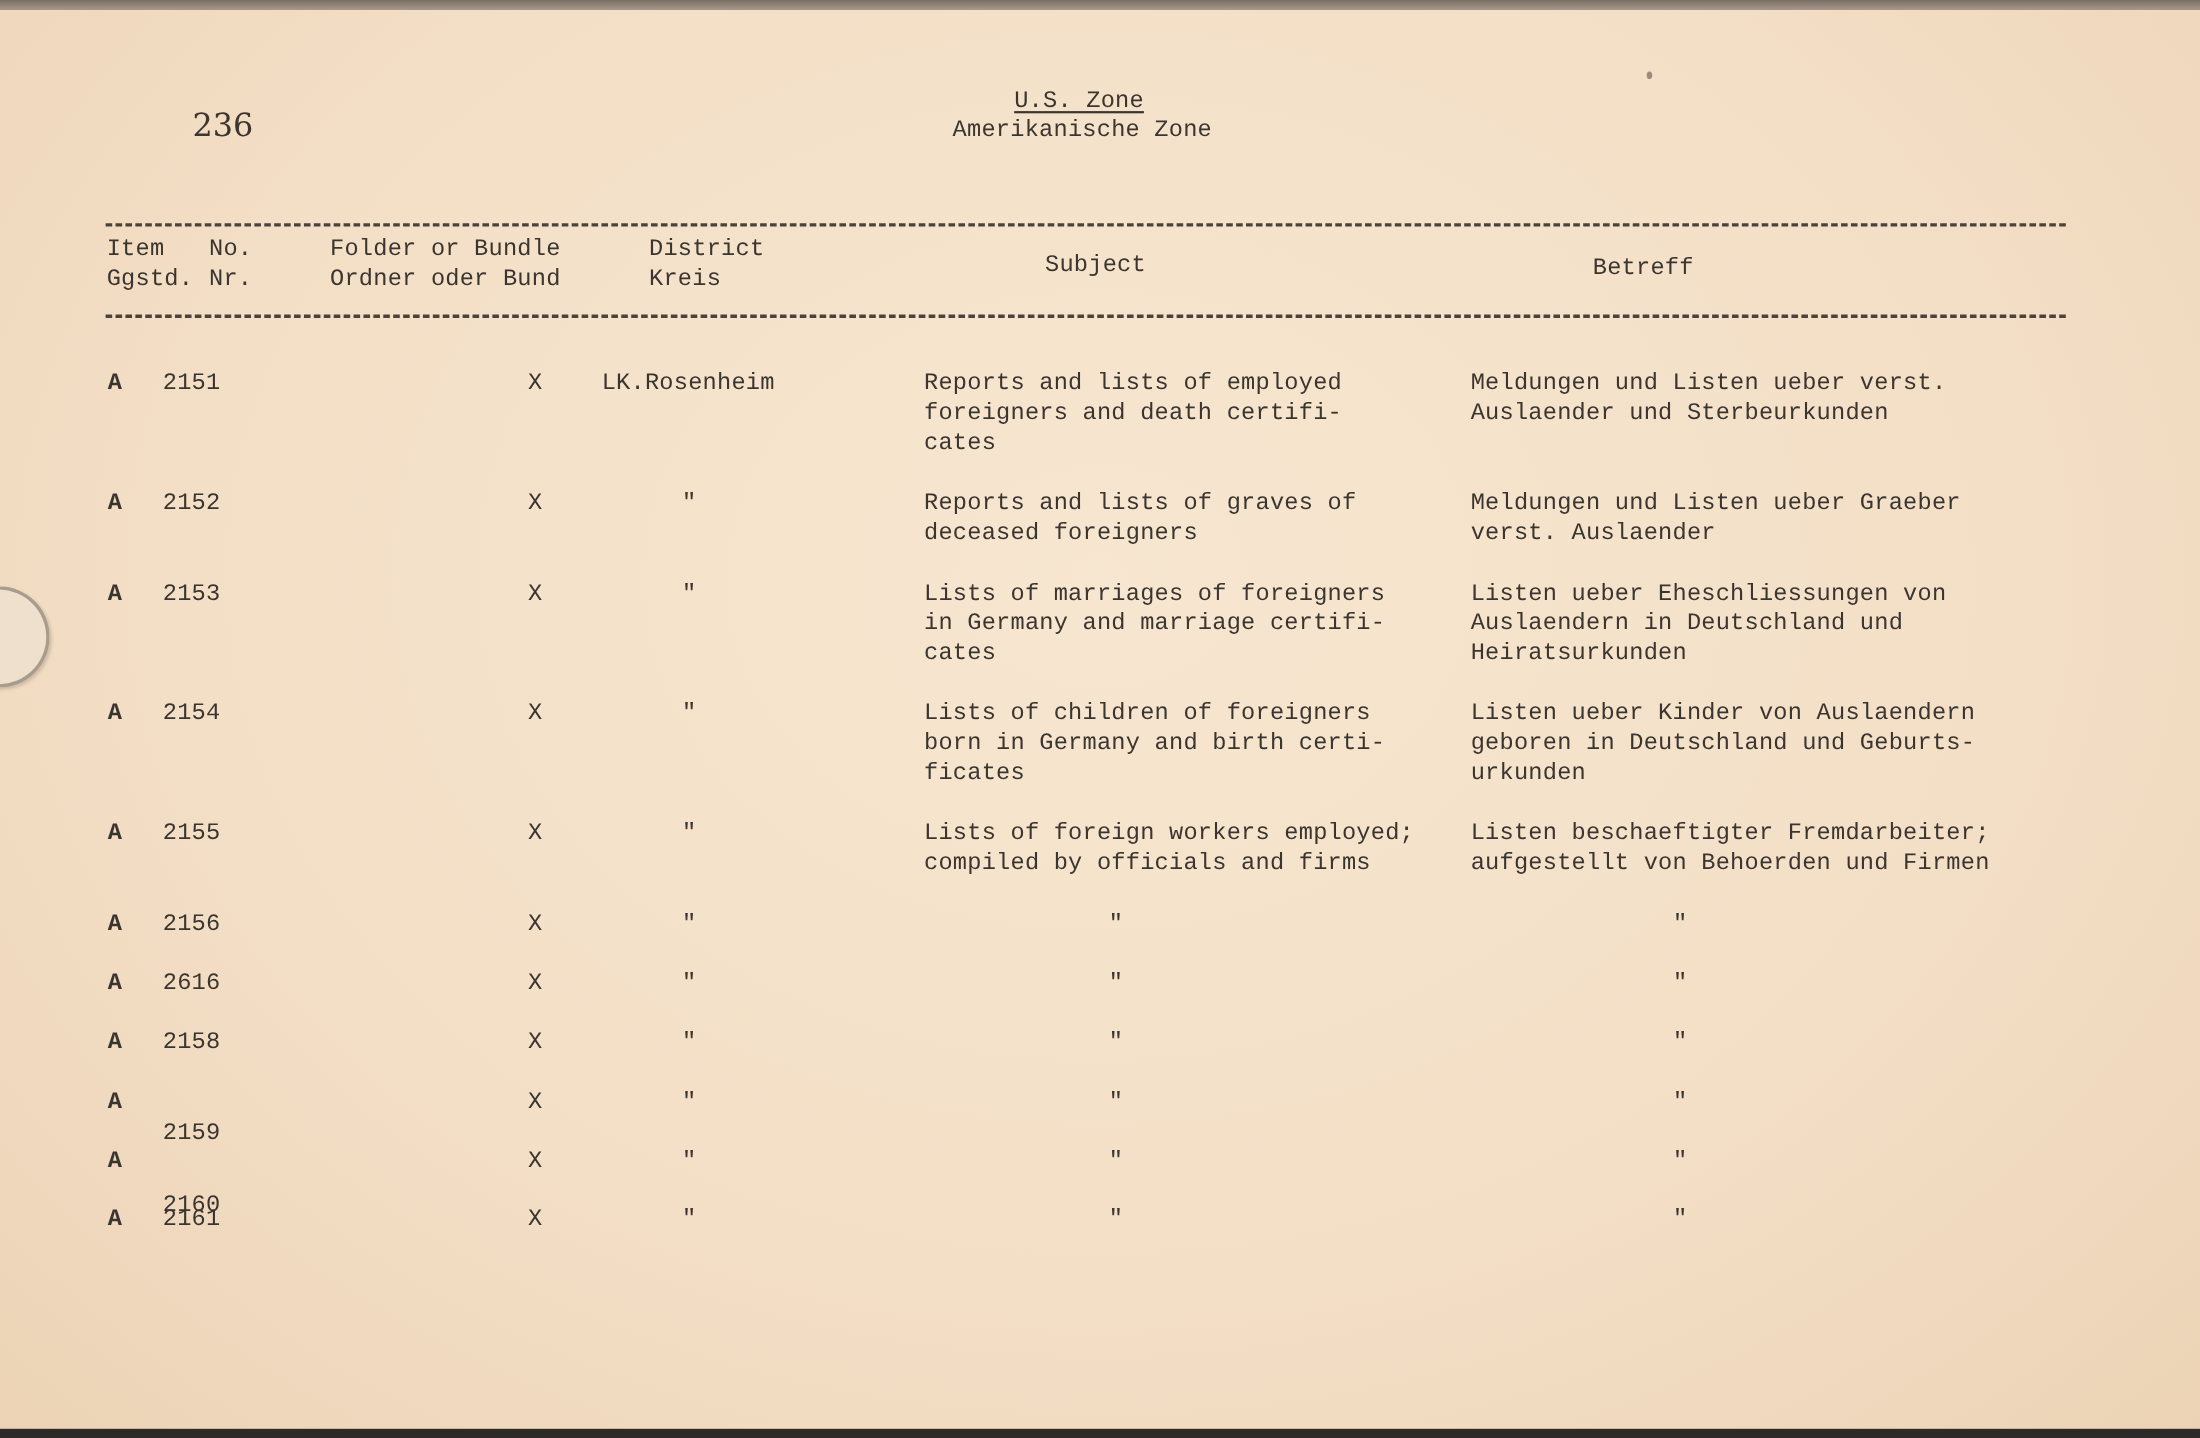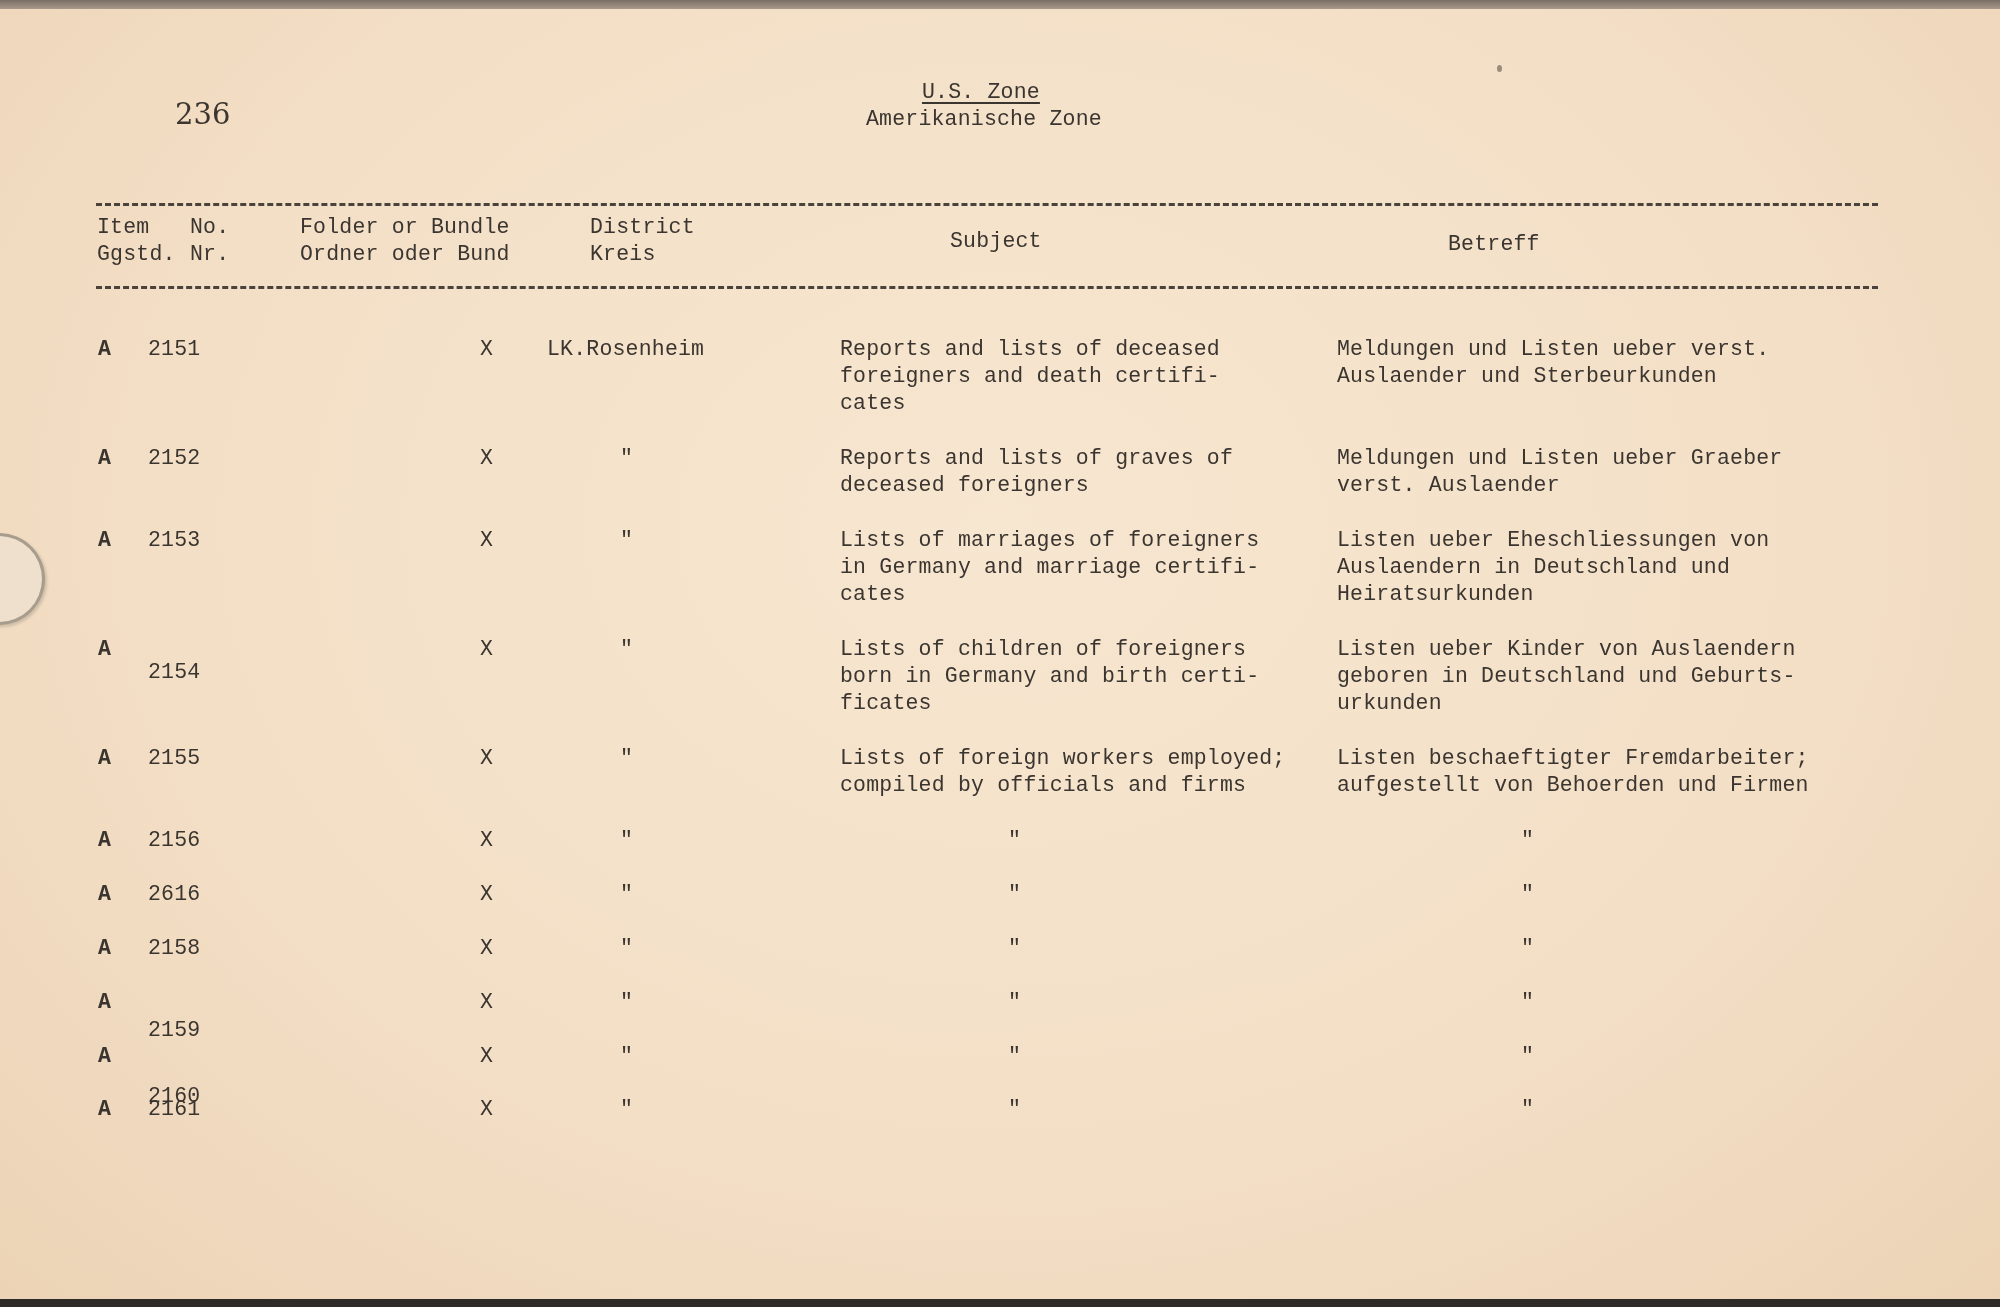--- a/index.html
+++ b/index.html
@@ -46,21 +46,21 @@
   </div>
 
   <div class="dash" style="top:277px;"></div>
 
   <div id="rows">
       <div>
         <div class="tw b" style="left: 98px; top: 327px;">A</div>
         <div class="tw " style="left: 148px; top: 327px;">2151</div>
         <div class="tw " style="left: 480px; top: 327px;">X</div>
         <div class="tw " style="left: 547px; top: 327px;">LK.Rosenheim</div>
-        <div class="tw " style="left: 840px; top: 327px;">Reports and lists of deceased
+        <div class="tw " style="left: 840px; top: 327px;">Reports and lists of employed
 foreigners and death certifi-
 cates</div>
         <div class="tw " style="left: 1337px; top: 327px;">Meldungen und Listen ueber verst.
 Auslaender und Sterbeurkunden</div>
       </div>
       <div>
         <div class="tw b" style="left: 98px; top: 436px;">A</div>
         <div class="tw " style="left: 148px; top: 436px;">2152</div>
         <div class="tw " style="left: 480px; top: 436px;">X</div>
         <div class="tw " style="left: 620px; top: 436px;">"</div>
@@ -76,21 +76,21 @@
         <div class="tw " style="left: 620px; top: 518px;">"</div>
         <div class="tw " style="left: 840px; top: 518px;">Lists of marriages of foreigners
 in Germany and marriage certifi-
 cates</div>
         <div class="tw " style="left: 1337px; top: 518px;">Listen ueber Eheschliessungen von
 Auslaendern in Deutschland und
 Heiratsurkunden</div>
       </div>
       <div>
         <div class="tw b" style="left: 98px; top: 627px;">A</div>
-        <div class="tw " style="left: 148px; top: 650px;">2154</div>
+        <div class="tw " style="left: 148px; top: 627px;">2154</div>
         <div class="tw " style="left: 480px; top: 627px;">X</div>
         <div class="tw " style="left: 620px; top: 627px;">"</div>
         <div class="tw " style="left: 840px; top: 627px;">Lists of children of foreigners
 born in Germany and birth certi-
 ficates</div>
         <div class="tw " style="left: 1337px; top: 627px;">Listen ueber Kinder von Auslaendern
 geboren in Deutschland und Geburts-
 urkunden</div>
       </div>
       <div>

